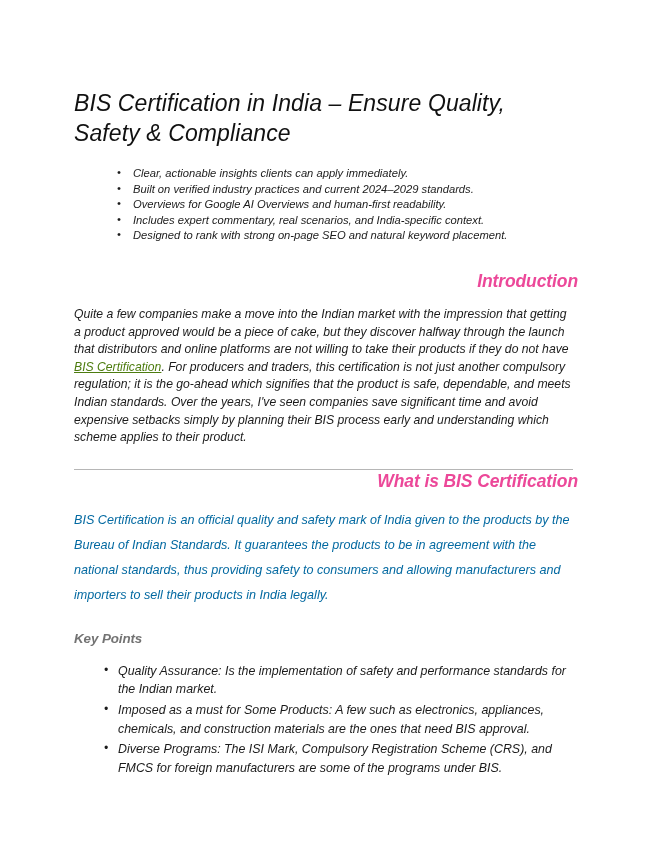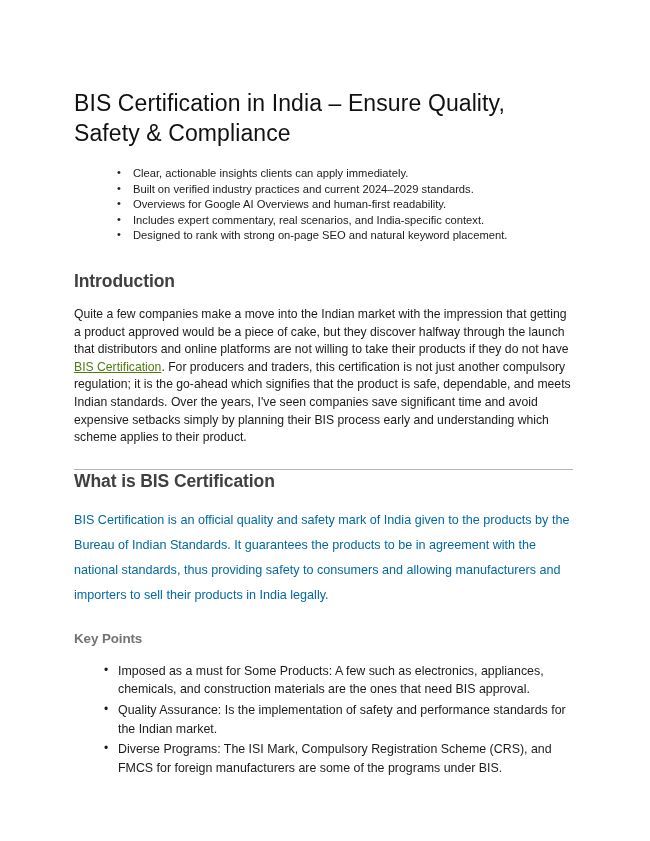--- a/index.html
+++ b/index.html
@@ -15,20 +15,21 @@
     -webkit-font-smoothing: antialiased;
     overflow: hidden;
   }
 
   .page {
     position: relative;
     width: 650px;
     height: 841px;
     background: #ffffff;
     box-sizing: border-box;
+    font-style: italic;
   }
 
   .content {
     position: absolute;
     left: 74px;
     top: 88px;
     width: 504px;
   }
 
   
@@ -63,23 +64,24 @@
     top: -1px;
     font-size: 11px;
     color: #1b1b1b;
   }
 
   
   .h2 {
     font-size: 17.5px;
     font-weight: 700;
     line-height: 22px;
-    color: #404040;
+    color: #ec4899;
     margin: 0;
     letter-spacing: -0.1px;
+    text-align: right;
   }
   .h2.intro-h2 { margin-top: 26px; }
   .h2.second-h2 { }
 
   
   .para-tight {
     font-size: 12.2px;
     line-height: 17.6px;
     color: #1b1b1b;
     margin: 14px 0 0 0;
@@ -164,19 +166,19 @@
 
     <hr class="divider">
 
     <h2 class="h2 second-h2">What is BIS Certification</h2>
 
     <p class="para-loose">BIS Certification is an official quality and safety mark of India given to the products by the Bureau of Indian Standards. It guarantees the products to be in agreement with the national standards, thus providing safety to consumers and allowing manufacturers and importers to sell their products in India legally.</p>
 
     <h3 class="h3">Key Points</h3>
 
     <ul class="kp-list">
+      <li>Quality Assurance: Is the implementation of safety and performance standards for the Indian market.</li>
       <li>Imposed as a must for Some Products: A few such as electronics, appliances, chemicals, and construction materials are the ones that need BIS approval.</li>
-      <li>Quality Assurance: Is the implementation of safety and performance standards for the Indian market.</li>
       <li>Diverse Programs: The ISI Mark, Compulsory Registration Scheme (CRS), and FMCS for foreign manufacturers are some of the programs under BIS.</li>
     </ul>
 
   </div>
 </div>
 
 </body></html>

